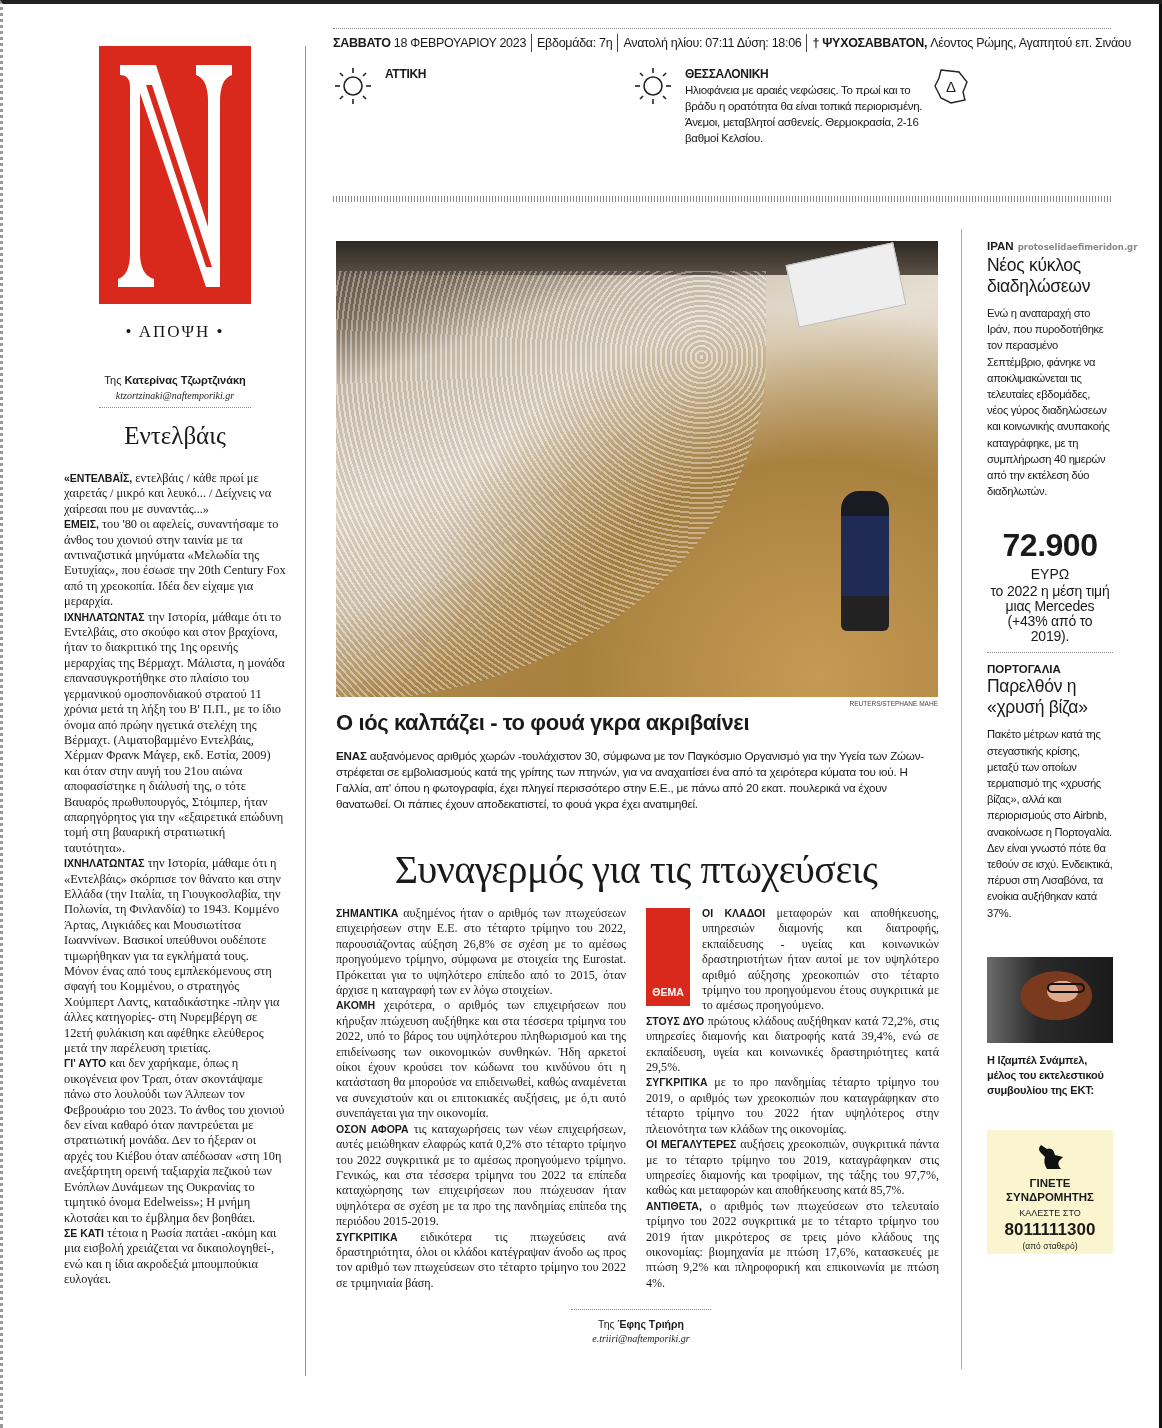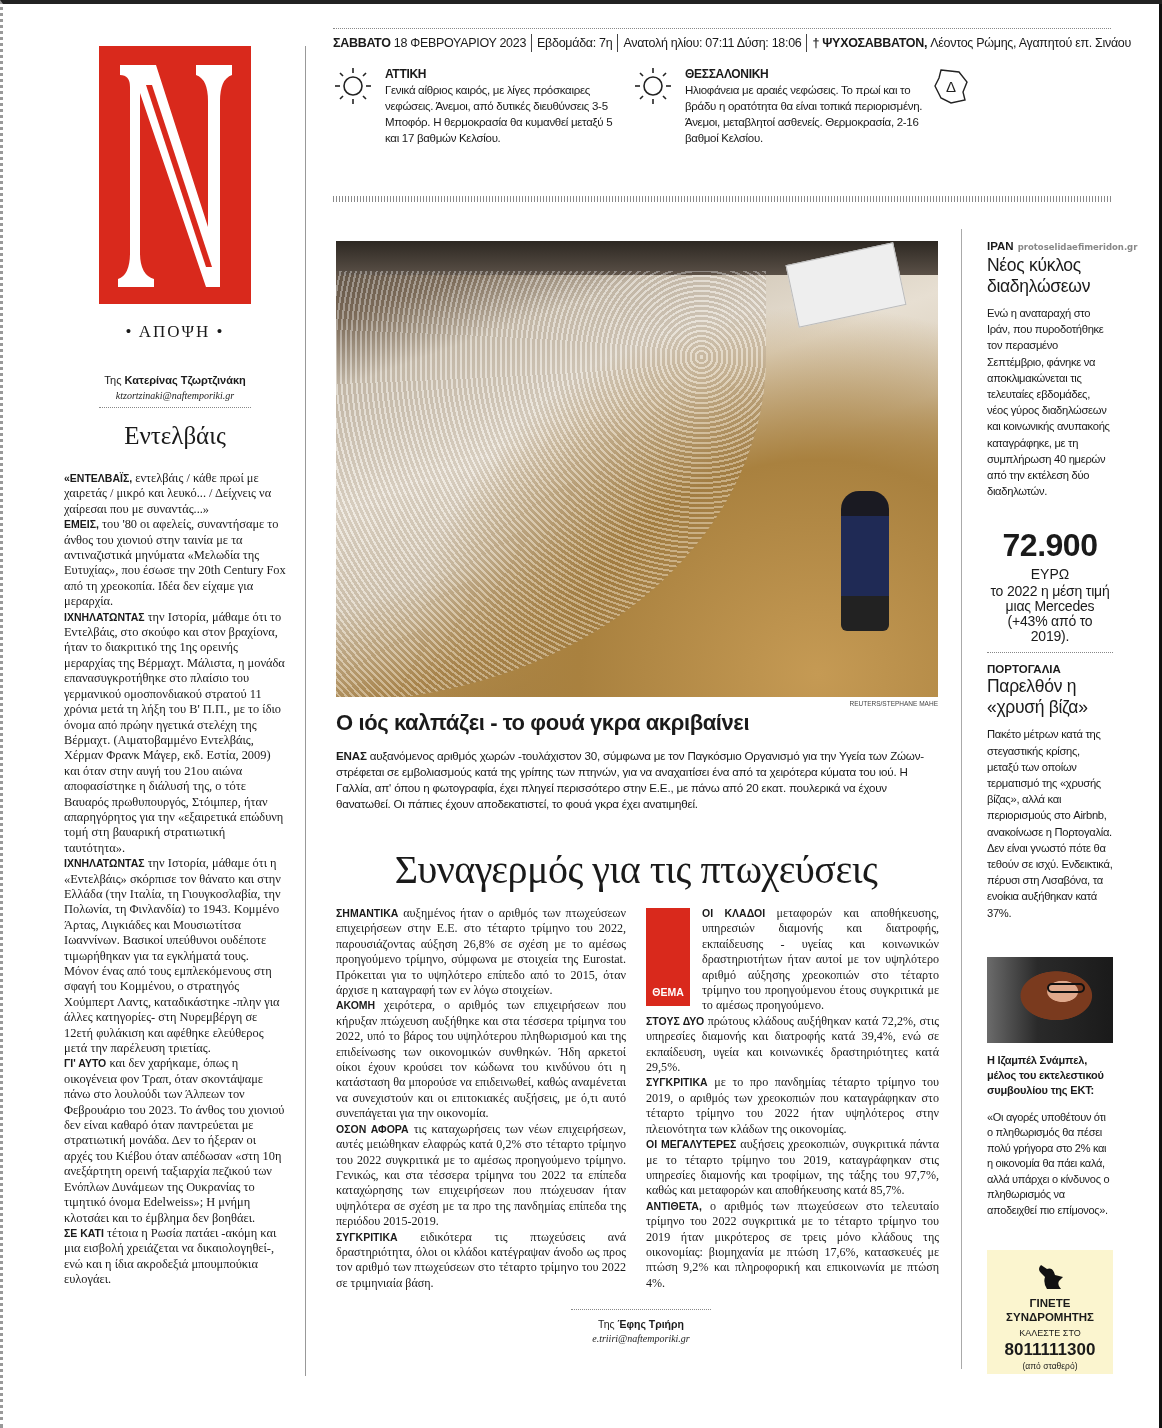--- a/index.html
+++ b/index.html
@@ -131,21 +131,20 @@
               <line x1="2" y1="20" x2="7" y2="20"></line>
               <line x1="33" y1="20" x2="38" y2="20"></line>
               <line x1="7" y1="7" x2="10" y2="10"></line>
               <line x1="30" y1="30" x2="33" y2="33"></line>
               <line x1="33" y1="7" x2="30" y2="10"></line>
               <line x1="7" y1="33" x2="10" y2="30"></line>
             </g>
         </svg>
         <div class="txt condensed">
           <div class="ttl">ΑΤΤΙΚΗ</div>
-          <div>Γενικά αίθριος καιρός, με λίγες πρόσκαιρες νεφώσεις. Άνεμοι, από δυτικές διευθύνσεις 3-5 Μποφόρ. Η θερμοκρασία θα κυμανθεί μεταξύ 5 και 17 βαθμών Κελσίου.</div>
         </div>
       </div>
       <div class="wx" style="width:290px;margin-left:8px">
         <svg width="40" height="40" viewBox="0 0 40 40" style="margin-right:12px;flex:none">
           <circle cx="20" cy="20" r="9" fill="none" stroke="#222" stroke-width="1.6"></circle>
           <g stroke="#222" stroke-width="1.6">
               <line x1="20" y1="2" x2="20" y2="7"></line>
               <line x1="20" y1="33" x2="20" y2="38"></line>
               <line x1="2" y1="20" x2="7" y2="20"></line>
               <line x1="33" y1="20" x2="38" y2="20"></line>
@@ -220,21 +219,20 @@
     <div class="rc-sep dotline"></div>
     <div style="margin-top:10px">
       <div class="rc-kicker">ΠΟΡΤΟΓΑΛΙΑ</div>
       <div class="rc-head">Παρελθόν η «χρυσή βίζα»</div>
       <div class="rc-body">Πακέτο μέτρων κατά της στεγαστικής κρίσης, μεταξύ των οποίων τερματισμό της «χρυσής βίζας», αλλά και περιορισμούς στο Airbnb, ανακοίνωσε η Πορτογαλία. Δεν είναι γνωστό πότε θα τεθούν σε ισχύ. Ενδεικτικά, πέρυσι στη Λισαβόνα, τα ενοίκια αυξήθηκαν κατά 37%.</div>
     </div>
     <div class="portrait">
         <div class="glasses"></div>
       </div>
     <div class="quote-who">Η Ιζαμπέλ Σνάμπελ, μέλος του εκτελεστικού συμβουλίου της ΕΚΤ:</div>
-    <div class="quote">«Οι αγορές υποθέτουν ότι ο πληθωρισμός θα πέσει πολύ γρήγορα στο 2% και η οικονομία θα πάει καλά, αλλά υπάρχει ο κίνδυνος ο πληθωρισμός να αποδειχθεί πιο επίμονος».</div>
     <div class="sub-box">
       <svg width="30" height="28" viewBox="0 0 30 28">
         <path d="M6 2 Q2 6 6 10 L10 14 Q8 20 12 26 L26 26 Q22 22 24 18 L28 14 L20 12 Q18 4 12 6 Z" fill="#111"></path>
       </svg>
       <div class="l1">ΓΙΝΕΤΕ</div>
       <div class="l1">ΣΥΝΔΡΟΜΗΤΗΣ</div>
       <div class="l2">ΚΑΛΕΣΤΕ ΣΤΟ</div>
       <div class="l3">8011111300</div>
       <div class="l4">(από σταθερό)</div>
     </div>

